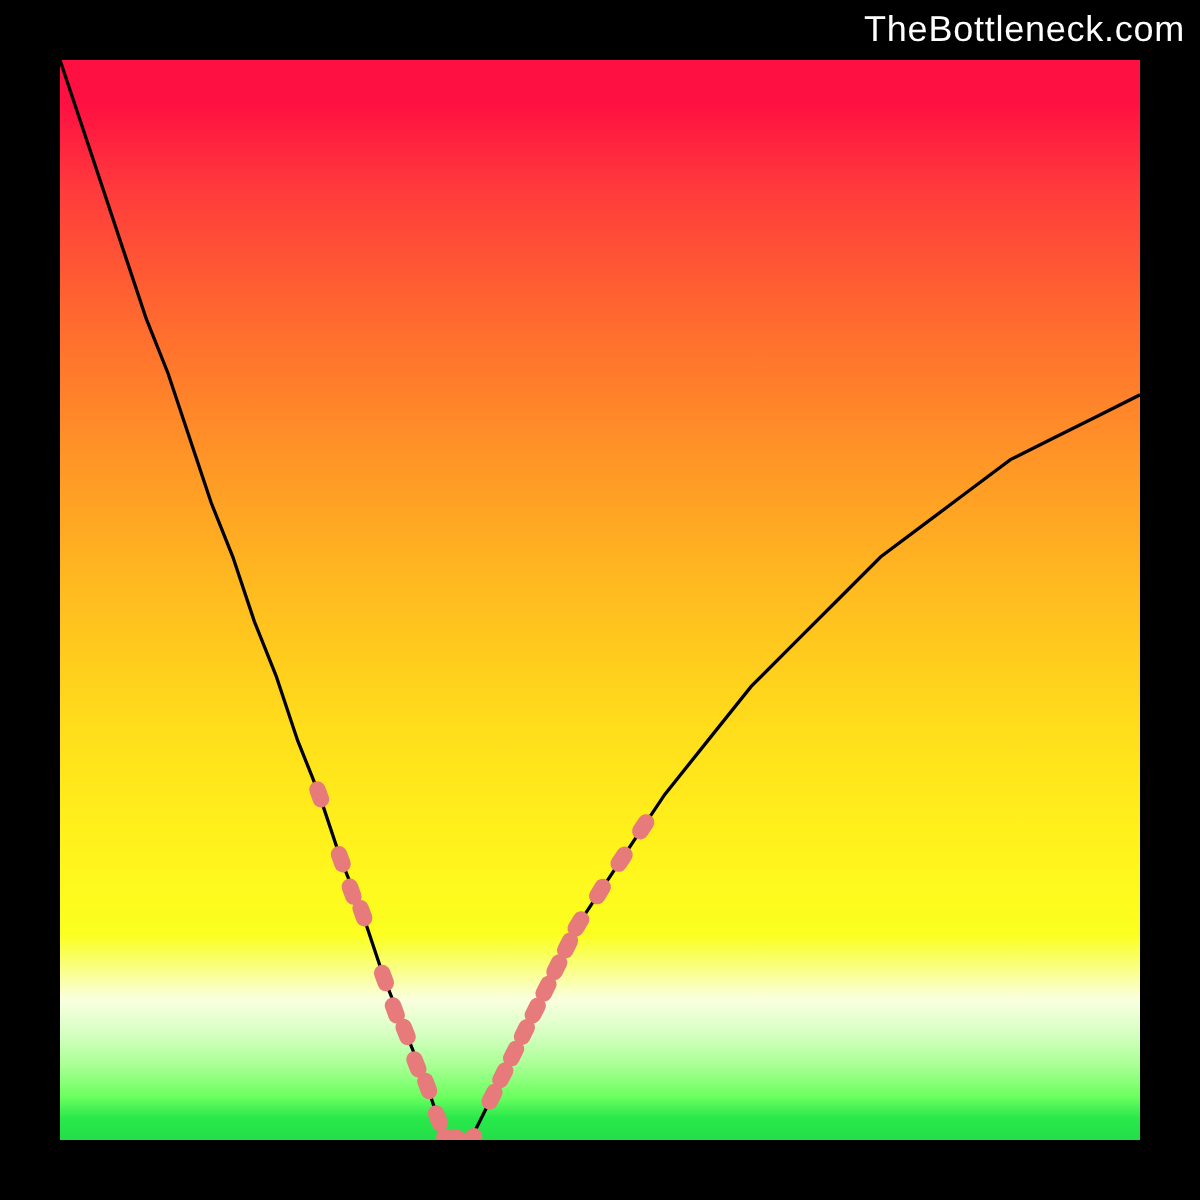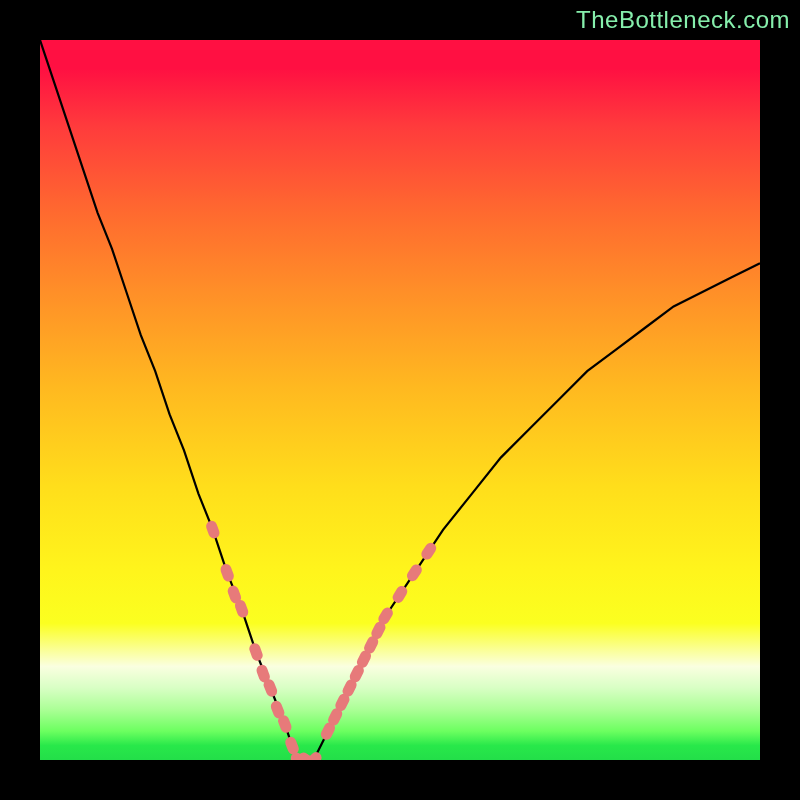--- a/index.html
+++ b/index.html
@@ -38,21 +38,21 @@
       #abff96 93%,
       #6cff60 96%,
       #28e84a 98%,
       #23de49 100%
     );
   }
   .watermark {
     position: absolute;
     top: 6px;
     right: 10px;
-    color: #86efac;
+    color: #ffffff;
     font-size: 24px;
     letter-spacing: 0.5px;
     font-weight: 500;
     user-select: none;
   }
   svg.curve {
     position: absolute;
     left: 0;
     top: 0;
     width: 720px;

